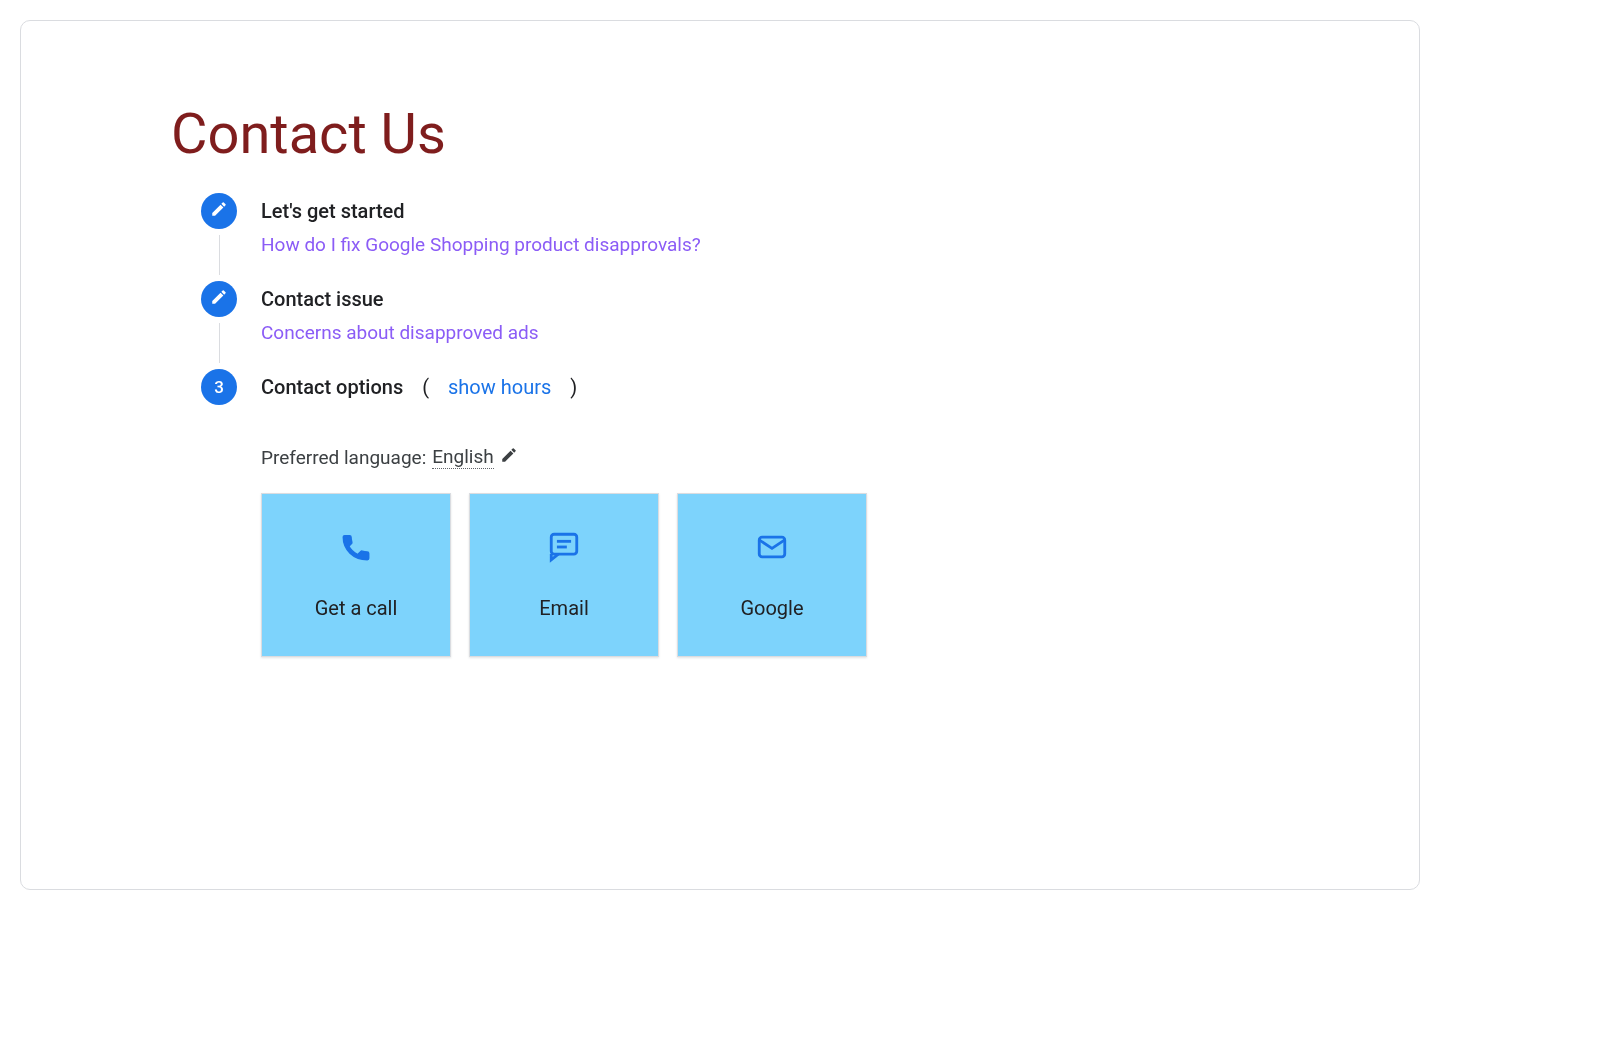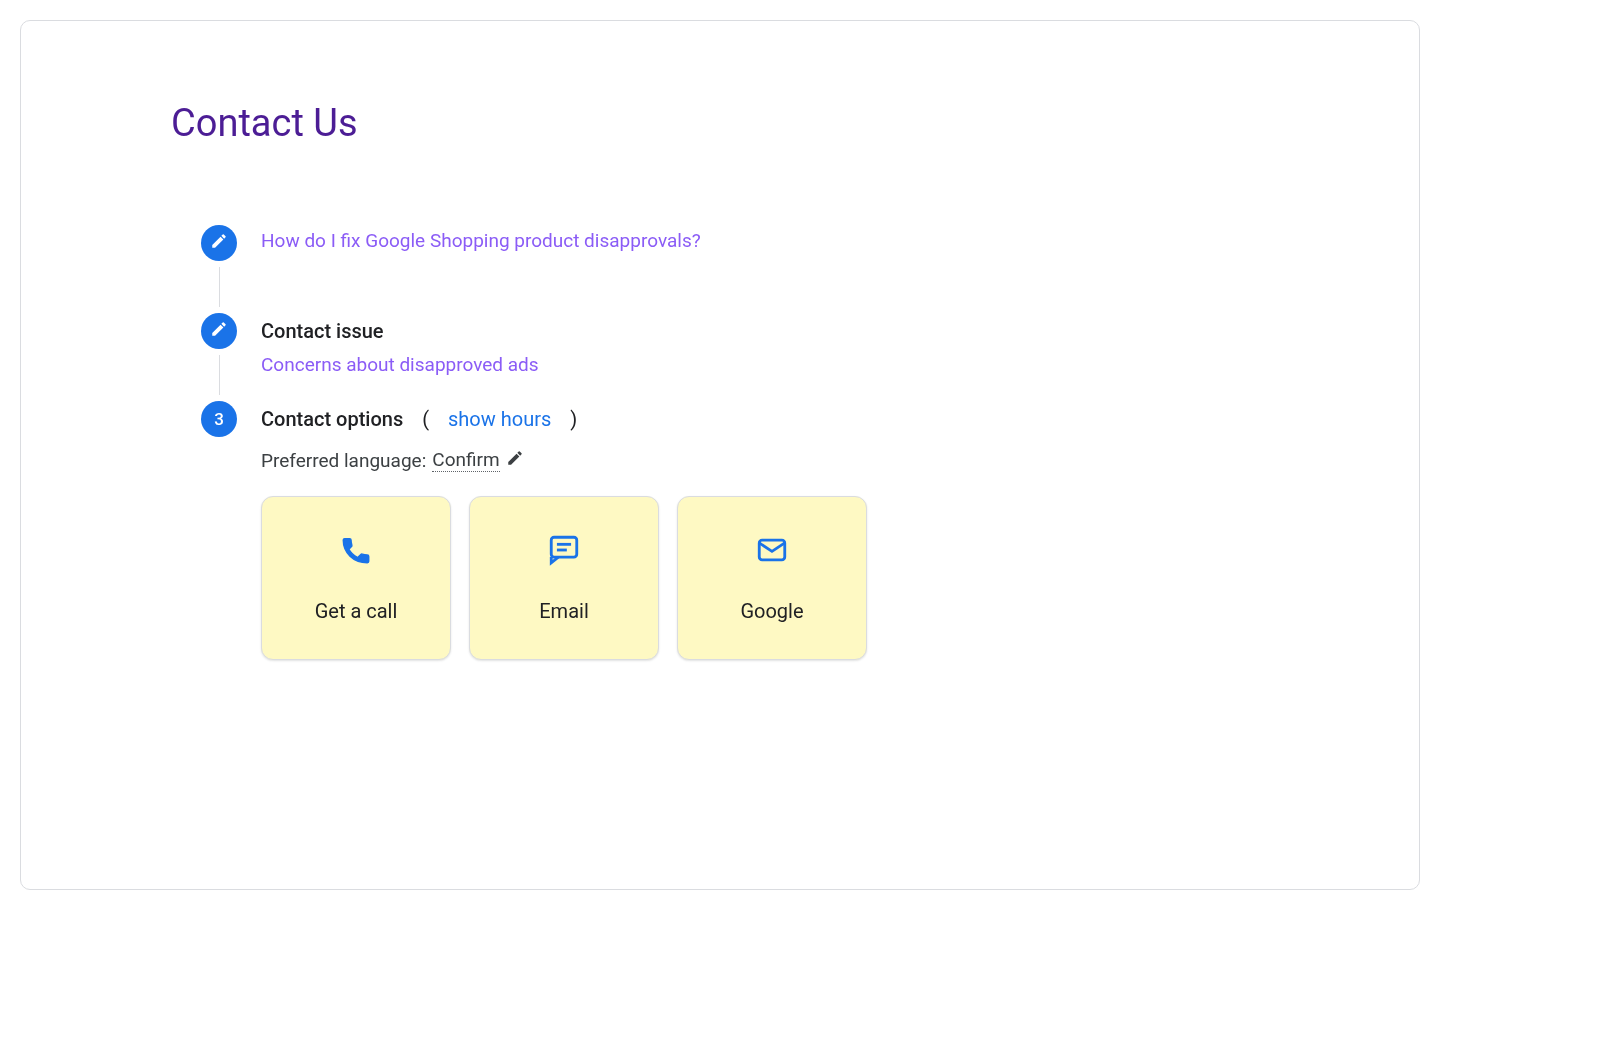--- a/index.html
+++ b/index.html
@@ -13,24 +13,24 @@
       padding: 20px;
     }
     .card {
       border: 1px solid #dadce0;
       border-radius: 10px;
       padding: 80px 120px 140px 120px;
       max-width: 1400px;
       min-height: 870px;
     }
     .page-title {
-      font-size: 38px;
+      font-size: 56px;
       font-weight: 400;
-      color: #4c1d95;
-      margin-bottom: 80px;
+      color: #7f1d1d;
+      margin-bottom: 26px;
       margin-left: 30px;
     }
     .steps {
       margin-left: 60px;
     }
     .step {
       display: flex;
       align-items: flex-start;
       position: relative;
     }
@@ -96,50 +96,50 @@
       font-size: 20px;
       cursor: pointer;
       text-align: center;
     }
     .preferred-lang {
       display: flex;
       align-items: center;
       gap: 6px;
       font-size: 19px;
       color: #3c4043;
-      margin-top: 11px;
+      margin-top: 40px;
     }
     .lang-value {
       border-bottom: 1px dotted #5f6368;
       color: #3c4043;
     }
     .edit-icon {
       width: 18px;
       height: 18px;
       fill: #3c4043;
       cursor: pointer;
     }
     .contact-options {
       display: flex;
       gap: 18px;
       margin-top: 24px;
     }
     .contact-card {
       width: 190px;
       height: 164px;
       border: 1px solid #dadce0;
-      border-radius: 12px;
+      border-radius: 0;
       display: flex;
       flex-direction: column;
       align-items: center;
       justify-content: center;
       gap: 28px;
       cursor: pointer;
       box-shadow: 0 1px 2px rgba(60,64,67,0.15);
-      background: #fef9c3;
+      background: #7dd3fc;
     }
     .contact-icon {
       width: 34px;
       height: 34px;
       fill: #1a73e8;
       stroke: #1a73e8;
     }
     .contact-label {
       font-size: 20px;
       color: #202124;
@@ -158,20 +158,21 @@
         <div class="step-marker">
           <span>
             <svg viewBox="0 0 24 24">
                 <path d="M3 17.25V21h3.75L17.81 9.94l-3.75-3.75L3 17.25zM20.71 7.04a1 1 0 0 0 0-1.41l-2.34-2.34a1 1 0 0 0-1.41 0l-1.83 1.83 3.75 3.75 1.83-1.83z"></path>
               </svg>
           </span>
         </div>
         <div class="step-connector"></div>
       </div>
       <div class="step-body">
+        <div class="step-title">Let's get started</div>
         <div class="step-subtitle">How do I fix Google Shopping product disapprovals?</div>
       </div>
     </div>
 
     <div class="step">
       <div class="step-marker-col">
         <div class="step-marker">
           <span>
             <svg viewBox="0 0 24 24">
                 <path d="M3 17.25V21h3.75L17.81 9.94l-3.75-3.75L3 17.25zM20.71 7.04a1 1 0 0 0 0-1.41l-2.34-2.34a1 1 0 0 0-1.41 0l-1.83 1.83 3.75 3.75 1.83-1.83z"></path>
@@ -193,21 +194,21 @@
       <div class="step-body">
         <div class="step-title-row">
           <span class="step-title">Contact options</span>
           <span class="paren">(</span>
             <span class="link">show hours</span>
             <span class="paren">)</span>
         </div>
 
         <div class="preferred-lang">
           <span>Preferred language:</span>
-          <span class="lang-value">Confirm</span>
+          <span class="lang-value">English</span>
           <span>
             <svg class="edit-icon" viewBox="0 0 24 24">
                 <path d="M3 17.25V21h3.75L17.81 9.94l-3.75-3.75L3 17.25zM20.71 7.04a1 1 0 0 0 0-1.41l-2.34-2.34a1 1 0 0 0-1.41 0l-1.83 1.83 3.75 3.75 1.83-1.83z"></path>
               </svg>
           </span>
         </div>
 
         <div class="contact-options">
 
           <div class="contact-card">

